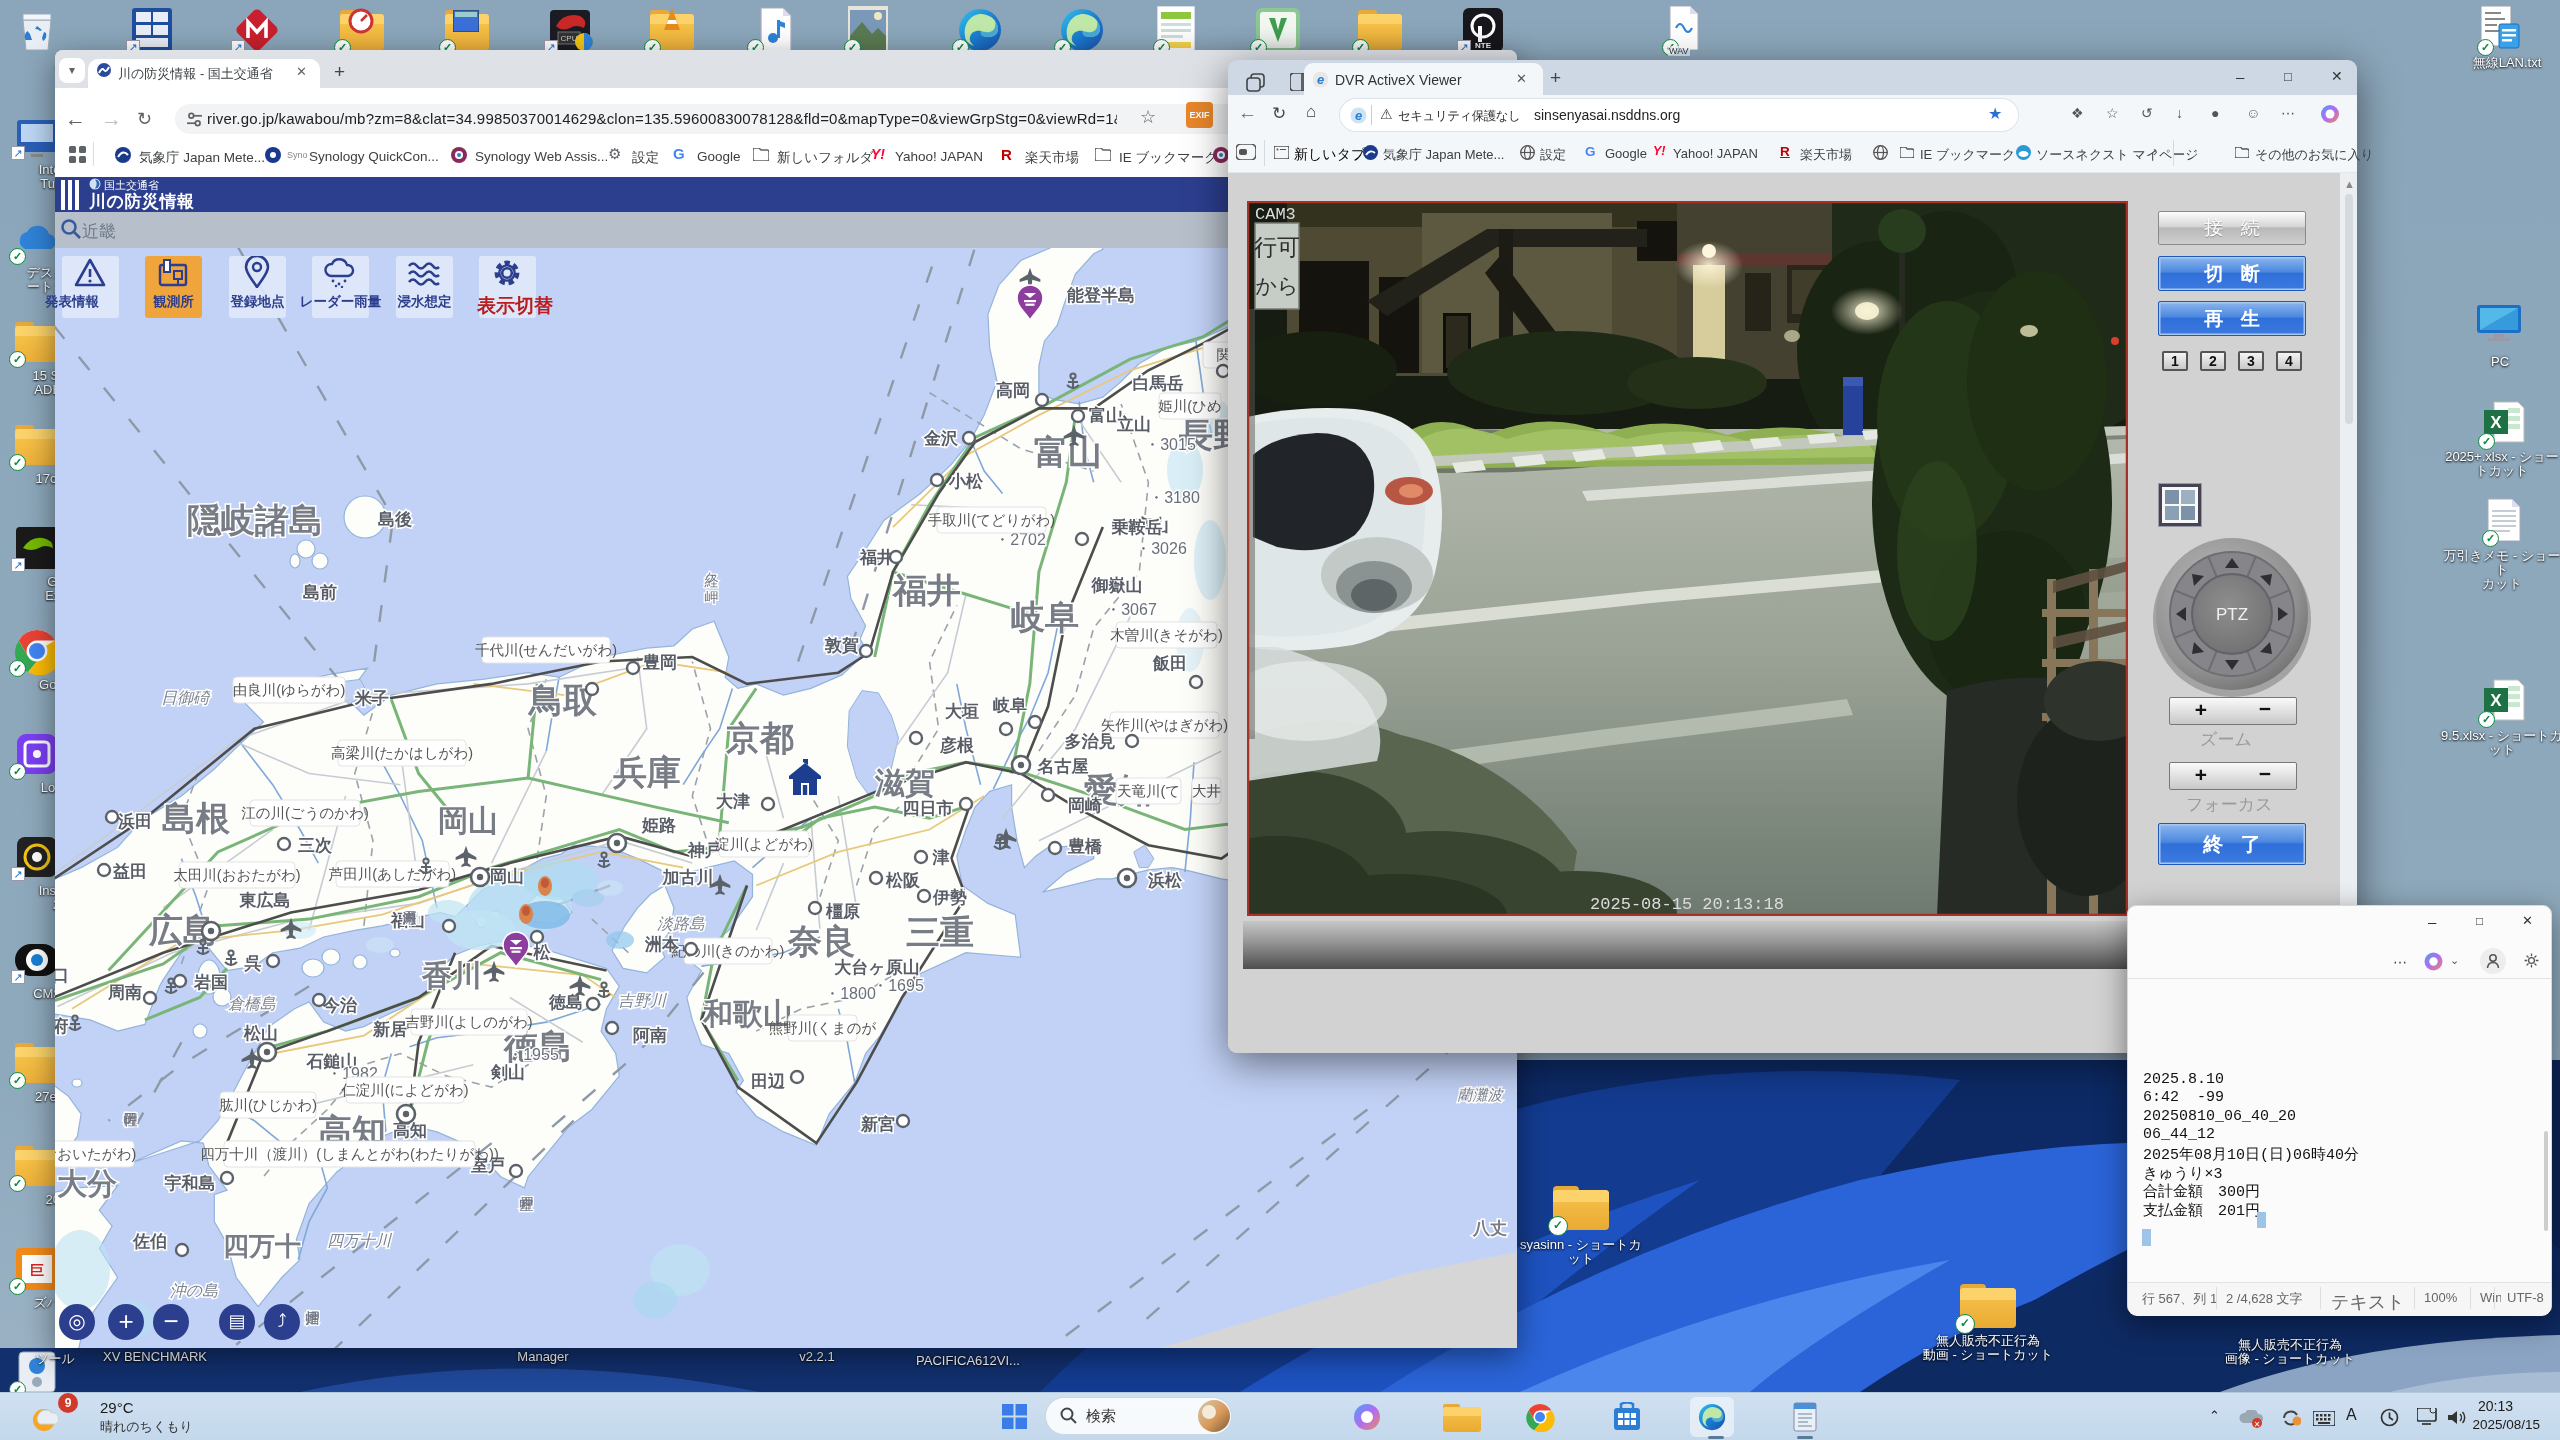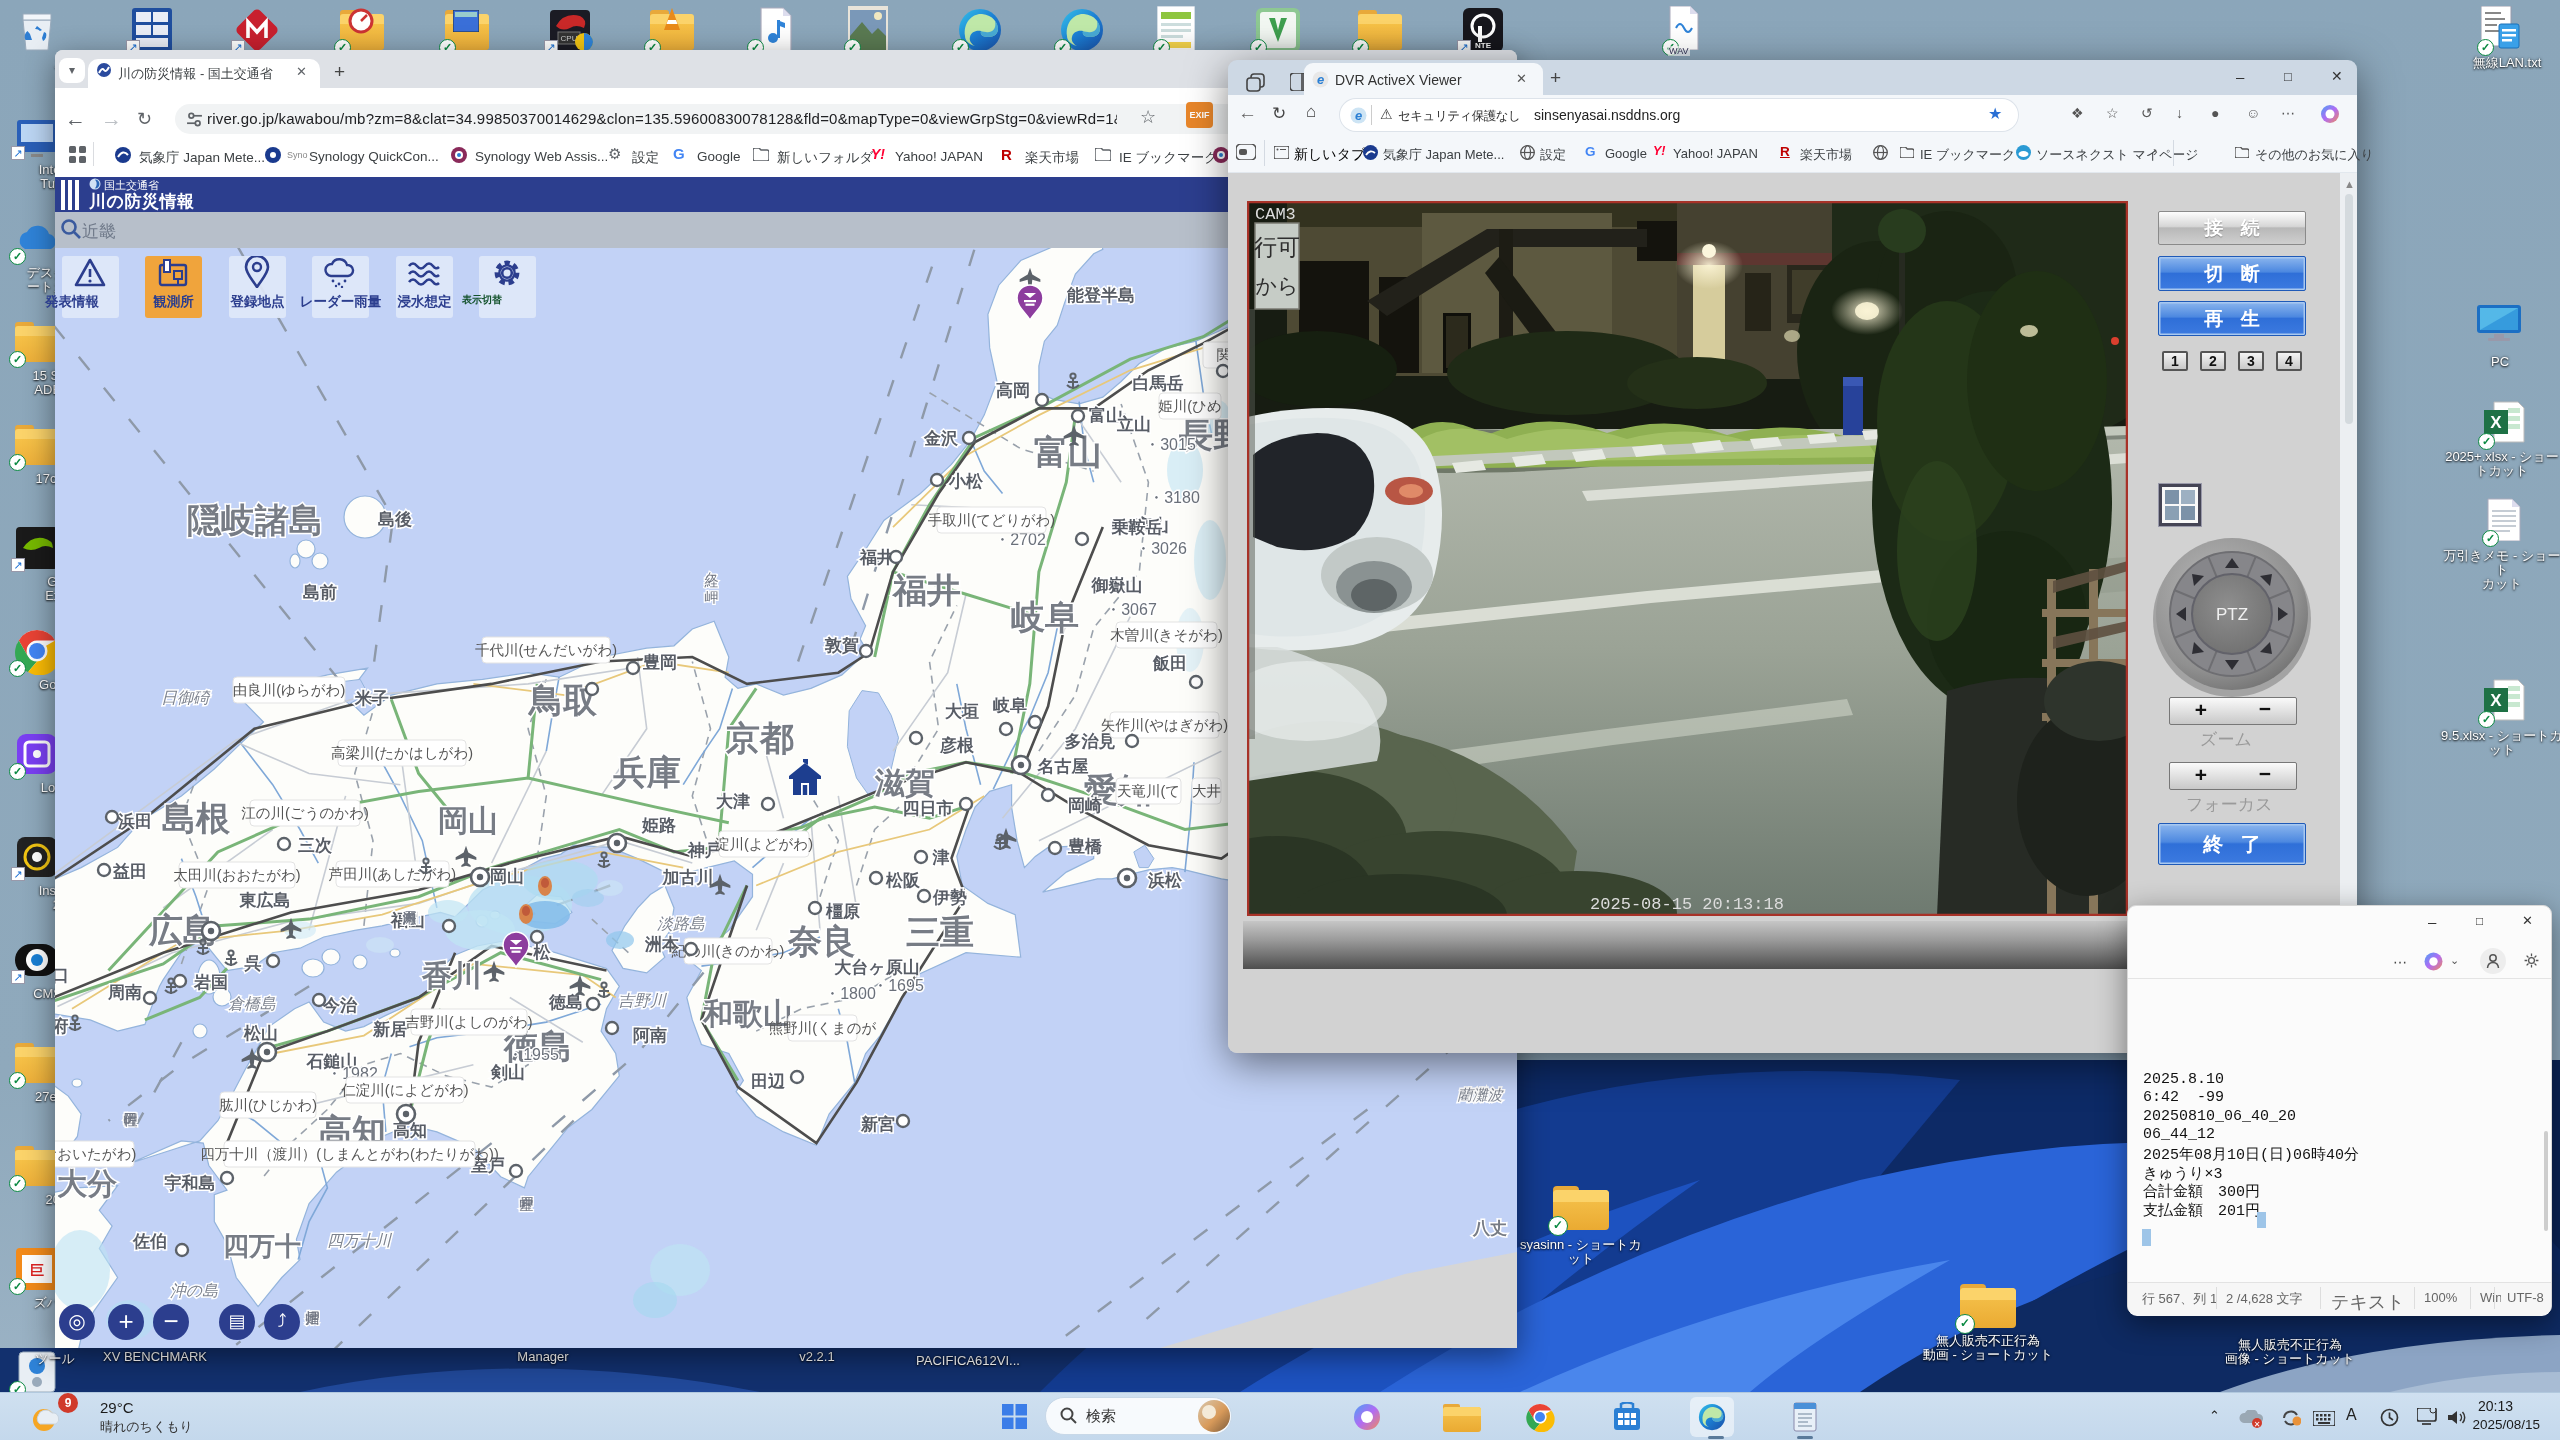--- a/index.html
+++ b/index.html
@@ -964,21 +964,21 @@
     </svg>
 <div class="abs" style="left:324px;top:243px;width:91px;text-align:center;color:#2c3e8e;font-size:13.5px;font-weight:bold;white-space:nowrap">浸水想定</div>
 <div class="abs" style="left:424px;top:206px;width:57px;height:62px;background:rgba(223,232,248,.92);border-radius:3px"></div>
 <svg class="abs" style="left:436px;top:207px" width="32" height="32" viewBox="0 0 32 32">
       <g fill="none" stroke="#2c3e8e">
         <circle cx="16" cy="16" r="4.8" stroke-width="2.6"></circle>
         <circle cx="16" cy="16" r="9.8" stroke-width="5.2" stroke-dasharray="5.1 3.6"></circle>
         <circle cx="16" cy="16" r="7.6" stroke-width="2.4"></circle>
       </g>
     </svg>
-<div class="abs" style="left:407px;top:243px;width:91px;text-align:left;color:#14532d;font-size:10px;font-weight:bold;white-space:nowrap">表示切替</div>
+<div class="abs" style="left:407px;top:243px;width:91px;text-align:right;color:#b91c1c;font-size:19px;font-weight:bold;white-space:nowrap">表示切替</div>
 <div class="abs" style="left:4px;top:1254px;width:36px;height:36px;border-radius:50%;background:#2c3e8e"></div>
 <div class="abs" style="left:4px;top:1254px;width:36px;height:36px;text-align:center;line-height:34px;color:#fff;font-size:20px">◎</div>
 <div class="abs" style="left:53px;top:1254px;width:36px;height:36px;border-radius:50%;background:#2c3e8e"></div>
 <div class="abs" style="left:53px;top:1254px;width:36px;height:36px;text-align:center;line-height:34px;color:#fff;font-size:26px">+</div>
 <div class="abs" style="left:98px;top:1254px;width:36px;height:36px;border-radius:50%;background:#2c3e8e"></div>
 <div class="abs" style="left:98px;top:1254px;width:36px;height:36px;text-align:center;line-height:34px;color:#fff;font-size:26px">−</div>
 <div class="abs" style="left:164px;top:1254px;width:36px;height:36px;border-radius:50%;background:#2c3e8e"></div>
 <div class="abs" style="left:164px;top:1254px;width:36px;height:36px;text-align:center;line-height:34px;color:#fff;font-size:18px">▤</div>
 <div class="abs" style="left:209px;top:1254px;width:36px;height:36px;border-radius:50%;background:#2c3e8e"></div>
 <div class="abs" style="left:209px;top:1254px;width:36px;height:36px;text-align:center;line-height:34px;color:#fff;font-size:18px">⤴</div>
@@ -1234,21 +1234,21 @@
 <rect x="8" y="22" width="44" height="86" fill="none" stroke="#7a7a72" stroke-width="1.5"></rect>
 <text x="30" y="54" font-size="23" fill="#2e2e2e" text-anchor="middle">行可</text>
 <text x="30" y="92" font-size="21" fill="#2e2e2e" text-anchor="middle">から</text>
 <rect x="2" y="108" width="6" height="430" fill="#555952" opacity=".5"></rect>
 <text x="8" y="18" font-size="17" fill="#dedede" font-family="Liberation Mono,monospace">CAM3</text>
 <text x="440" y="708" font-size="17" fill="#dcdcdc" font-family="Liberation Mono,monospace" text-anchor="middle">2025-08-15 20:13:18</text>
 <rect x="1" y="1" width="879" height="713" fill="none" stroke="#a83228" stroke-width="2.5"></rect>
 </svg>
 <div class="abs" style="left:15px;top:861px;width:887px;height:48px;background:linear-gradient(#c6c6c6,#9a9a9a 40%,#4e4e4e)"></div>
 <div class="abs" style="left:930px;top:151px;width:148px;height:34px;background:linear-gradient(#fdfdfd,#d6d6d6 45%,#b8b8b8 50%,#cfcfcf);border:1px solid #8a8a8a;border-radius:2px"></div>
-<div class="abs" style="left:930px;top:151px;width:148px;height:32px;color:#fff;font-size:19px;font-weight:bold;text-align:center;line-height:34px;letter-spacing:6px;text-indent:6px;text-shadow:0 1px 1px #888">接 続</div>
+<div class="abs" style="left:930px;top:151px;width:148px;height:32px;color:#fff;font-size:19px;font-weight:normal;text-align:center;line-height:34px;letter-spacing:6px;text-indent:6px;text-shadow:0 1px 1px #888">接 続</div>
 <div class="abs" style="left:930px;top:196px;width:148px;height:35px;background:linear-gradient(#8cb6ee,#4c88e0 45%,#2f6fd8 50%,#3c7ae0);border:1.5px solid #1f5ab8;border-radius:2px;box-shadow:inset 0 0 0 1.5px #a8c8f0"></div>
 <div class="abs" style="left:930px;top:196px;width:148px;height:35px;color:#fff;font-size:19px;font-weight:bold;text-align:center;line-height:35px;letter-spacing:6px;text-indent:6px">切 断</div>
 <div class="abs" style="left:930px;top:241px;width:148px;height:35px;background:linear-gradient(#8cb6ee,#4c88e0 45%,#2f6fd8 50%,#3c7ae0);border:1.5px solid #1f5ab8;border-radius:2px;box-shadow:inset 0 0 0 1.5px #a8c8f0"></div>
 <div class="abs" style="left:930px;top:241px;width:148px;height:35px;color:#fff;font-size:19px;font-weight:bold;text-align:center;line-height:35px;letter-spacing:6px;text-indent:6px">再 生</div>
 <div class="abs" style="left:934px;top:291px;width:26px;height:20px;background:linear-gradient(#f4f4f4,#c8c8c8);border:2px solid #555;border-radius:2px"></div>
 <div class="abs" style="left:934px;top:291px;width:26px;height:20px;color:#111;font-size:14px;font-weight:bold;text-align:center;line-height:20px">1</div>
 <div class="abs" style="left:972px;top:291px;width:26px;height:20px;background:linear-gradient(#f4f4f4,#c8c8c8);border:2px solid #555;border-radius:2px"></div>
 <div class="abs" style="left:972px;top:291px;width:26px;height:20px;color:#111;font-size:14px;font-weight:bold;text-align:center;line-height:20px">2</div>
 <div class="abs" style="left:1010px;top:291px;width:26px;height:20px;background:linear-gradient(#f4f4f4,#c8c8c8);border:2px solid #555;border-radius:2px"></div>
 <div class="abs" style="left:1010px;top:291px;width:26px;height:20px;color:#111;font-size:14px;font-weight:bold;text-align:center;line-height:20px">3</div>

